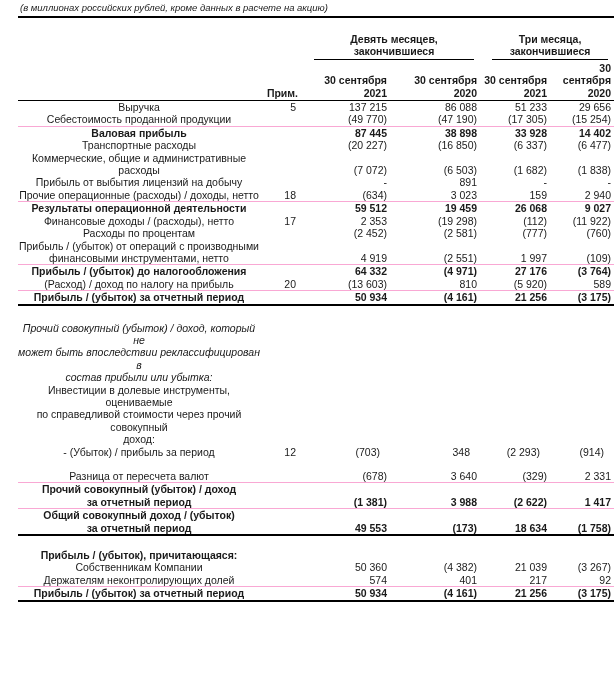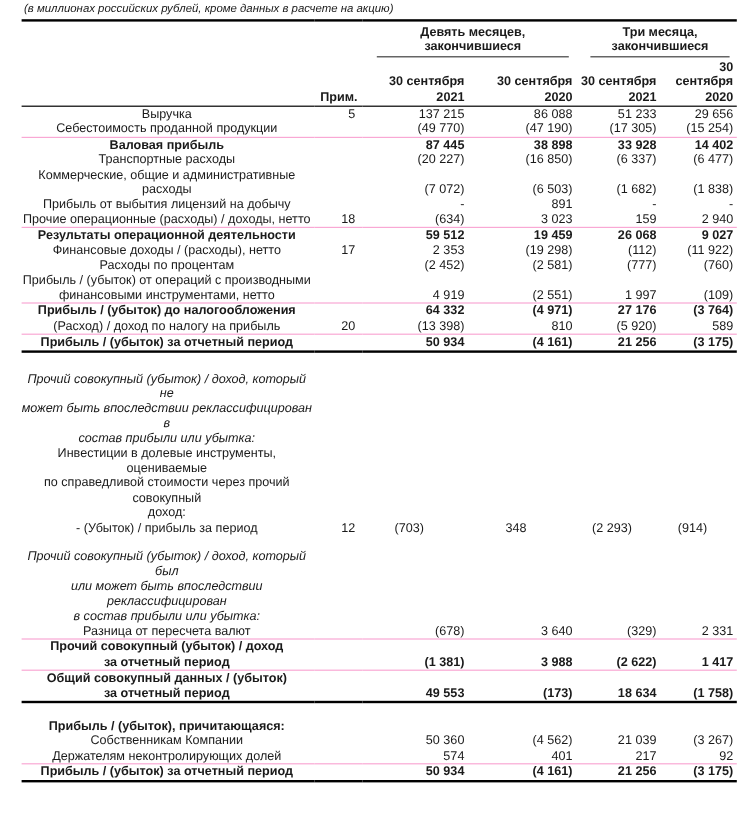--- a/index.html
+++ b/index.html
@@ -32,42 +32,42 @@
     padding: 0;
     font-size: 10.5px;
     line-height: 12.4px;
     vertical-align: bottom;
     overflow: hidden;
   }
   thead th { font-weight: bold; }
   th.grp { text-align: center; padding-top: 3px; }
   th.grp .grpline {
     border-bottom: 1px solid #000;
-    margin: 0 6px 0 12px;
+    margin: 12px 6px 0 12px;
     white-space: pre-line;
     padding-bottom: 1px;
   }
   tr.hdr2 th {
     border-bottom: 1px solid #000;
     text-align: right;
     white-space: pre-line;
     padding-top: 2px;
     padding-bottom: 1px;
   }
   tr.hdr2 th.lblh { text-align: left; }
   tr.hdr2 th.prim { padding-right: 4px; }
   tr.hdr2 th.num  { padding-right: 3px; }
   td.lbl { text-align: center; white-space: pre-line; padding-right: 2px; }
   td.prim { text-align: right; padding-right: 6px; }
   td.num { text-align: right; padding-right: 3px; }
   tr.bold td { font-weight: bold; }
   tr.italic td.lbl { font-style: italic; }
   tr.b-thin td { border-bottom: 1px solid #f9a8d4; }
   tr.b-thick td { border-bottom: 2.5px solid #000; margin-top: 44px; }
-  tr.center td.num { text-align: center; padding-right: 10px; }
+  tr.center td.num { padding-right: 10px; }
   tr.spacer td { line-height: normal; font-size: 1px; }
 </style>
 </head>
 <body>
 
 <div class="page">
   <div class="caption">(в миллионах российских рублей, кроме данных в расчете на акцию)</div>
 
   <table class="fin">
     <colgroup>
@@ -199,21 +199,21 @@
           <td class="lbl">Прибыль / (убыток) до налогообложения</td>
           <td class="prim"></td>
           <td class="num">64 332</td>
           <td class="num">(4 971)</td>
           <td class="num">27 176</td>
           <td class="num">(3 764)</td>
         </tr>
         <tr class="normal b-thin">
           <td class="lbl">(Расход) / доход по налогу на прибыль</td>
           <td class="prim">20</td>
-          <td class="num">(13 398)</td>
+          <td class="num">(13 603)</td>
           <td class="num">810</td>
           <td class="num">(5 920)</td>
           <td class="num">589</td>
         </tr>
         <tr class="bold b-thick">
           <td class="lbl">Прибыль / (убыток) за отчетный период</td>
           <td class="prim"></td>
           <td class="num">50 934</td>
           <td class="num">(4 161)</td>
           <td class="num">21 256</td>
@@ -246,49 +246,39 @@
           <td class="lbl">- (Убыток) / прибыль за период</td>
           <td class="prim">12</td>
           <td class="num">(703)</td>
           <td class="num">348</td>
           <td class="num">(2 293)</td>
           <td class="num">(914)</td>
         </tr>
         <tr class="spacer">
           <td colspan="6" style="height: 12px;"></td>
         </tr>
-        <tr class="italic">
-          <td class="lbl">Прочий совокупный (убыток) / доход, который был
-или может быть впоследствии реклассифицирован
-в состав прибыли или убытка:</td>
-          <td class="prim"></td>
-          <td class="num"></td>
-          <td class="num"></td>
-          <td class="num"></td>
-          <td class="num"></td>
-        </tr>
         <tr class="normal b-thin">
           <td class="lbl">Разница от пересчета валют</td>
           <td class="prim"></td>
           <td class="num">(678)</td>
           <td class="num">3 640</td>
           <td class="num">(329)</td>
           <td class="num">2 331</td>
         </tr>
         <tr class="bold b-thin">
           <td class="lbl">Прочий совокупный (убыток) / доход
 за отчетный период</td>
           <td class="prim"></td>
           <td class="num">(1 381)</td>
           <td class="num">3 988</td>
           <td class="num">(2 622)</td>
           <td class="num">1 417</td>
         </tr>
         <tr class="bold b-thick">
-          <td class="lbl">Общий совокупный данных / (убыток)
+          <td class="lbl">Общий совокупный доход / (убыток)
 за отчетный период</td>
           <td class="prim"></td>
           <td class="num">49 553</td>
           <td class="num">(173)</td>
           <td class="num">18 634</td>
           <td class="num">(1 758)</td>
         </tr>
         <tr class="spacer">
           <td colspan="6" style="height: 13px;"></td>
         </tr>
@@ -297,21 +287,21 @@
           <td class="prim"></td>
           <td class="num"></td>
           <td class="num"></td>
           <td class="num"></td>
           <td class="num"></td>
         </tr>
         <tr class="normal">
           <td class="lbl">Собственникам Компании</td>
           <td class="prim"></td>
           <td class="num">50 360</td>
-          <td class="num">(4 562)</td>
+          <td class="num">(4 382)</td>
           <td class="num">21 039</td>
           <td class="num">(3 267)</td>
         </tr>
         <tr class="normal b-thin">
           <td class="lbl">Держателям неконтролирующих долей</td>
           <td class="prim"></td>
           <td class="num">574</td>
           <td class="num">401</td>
           <td class="num">217</td>
           <td class="num">92</td>

